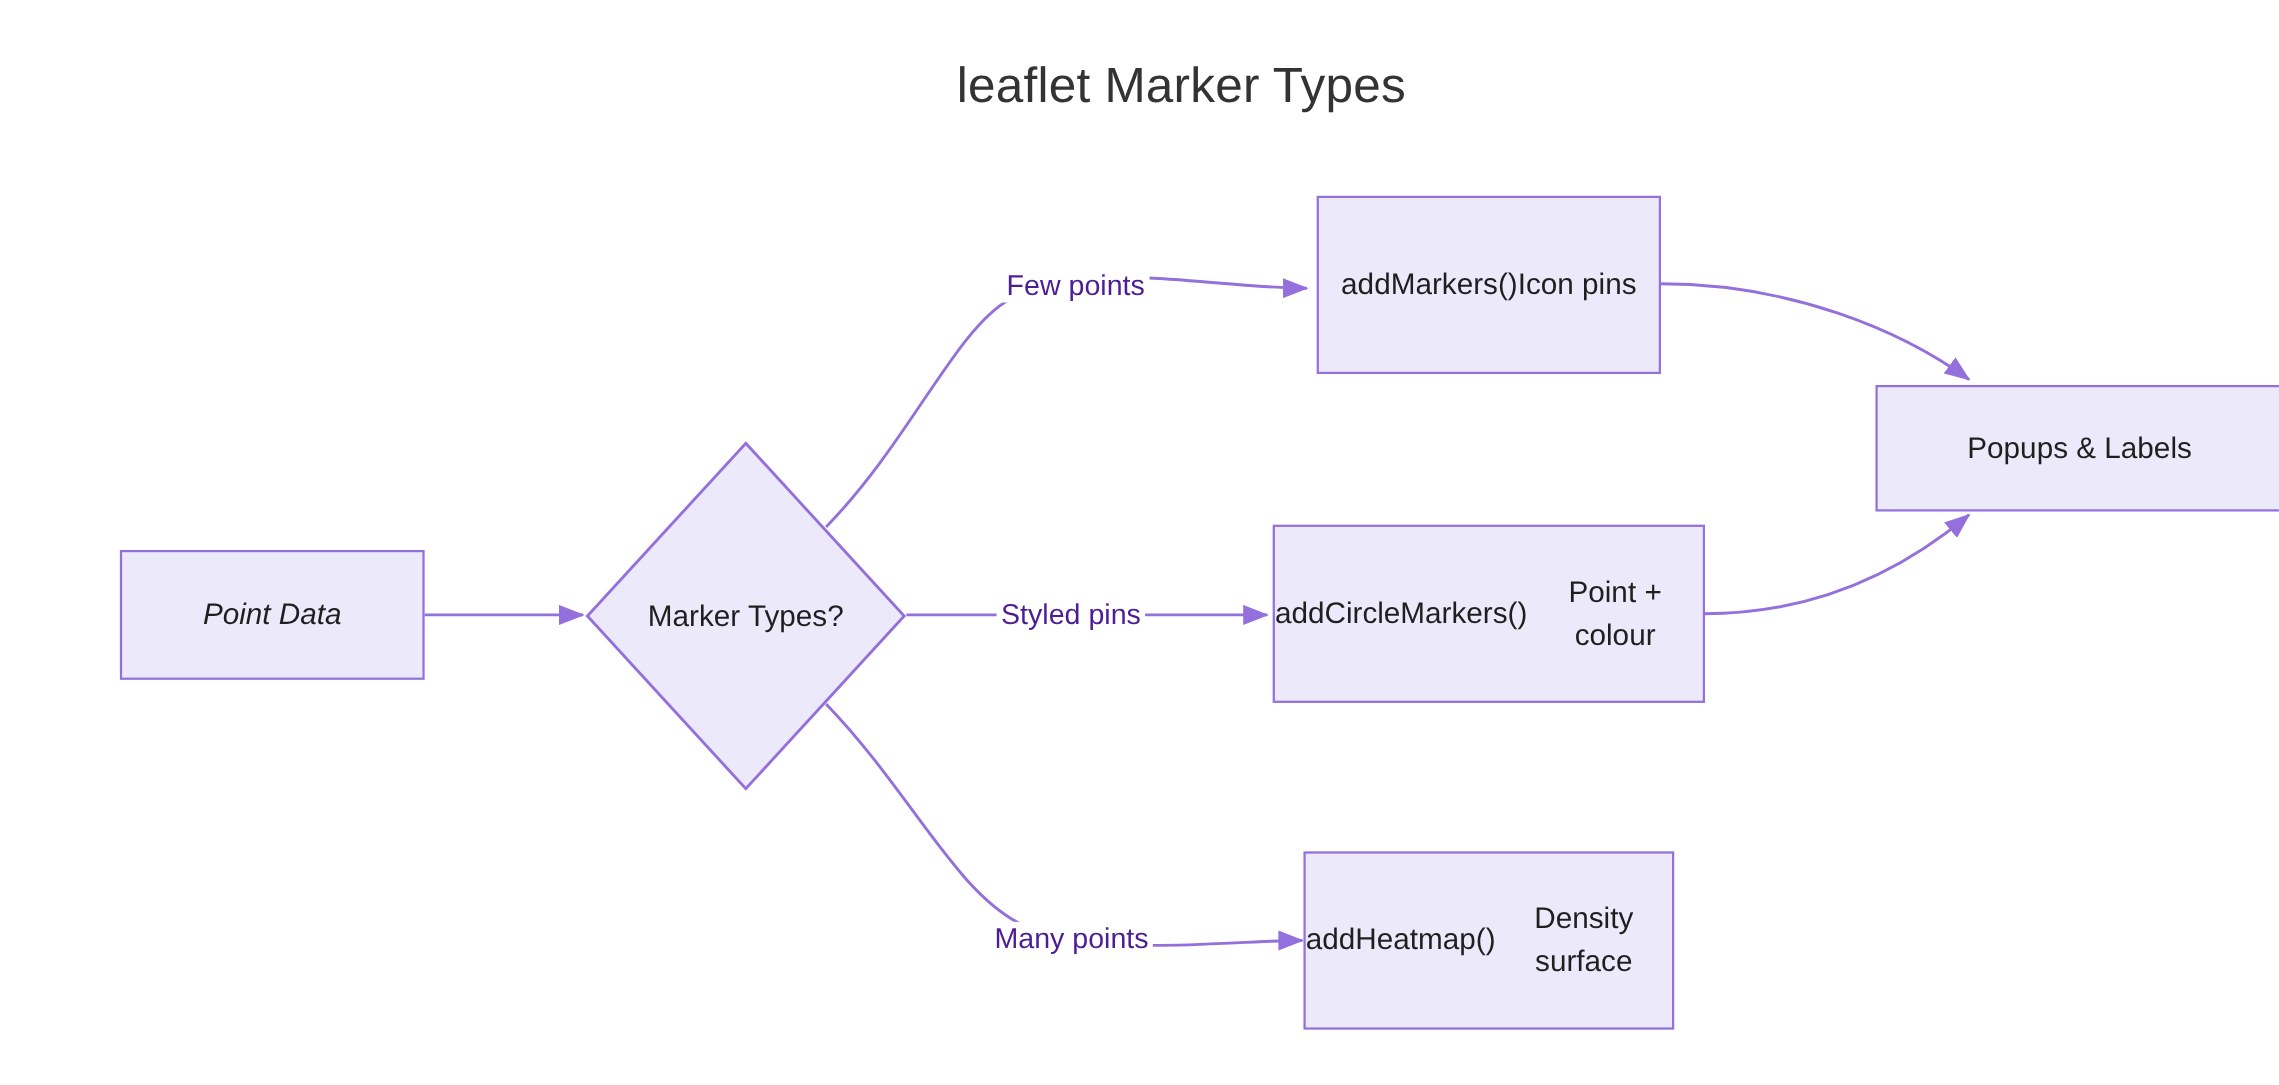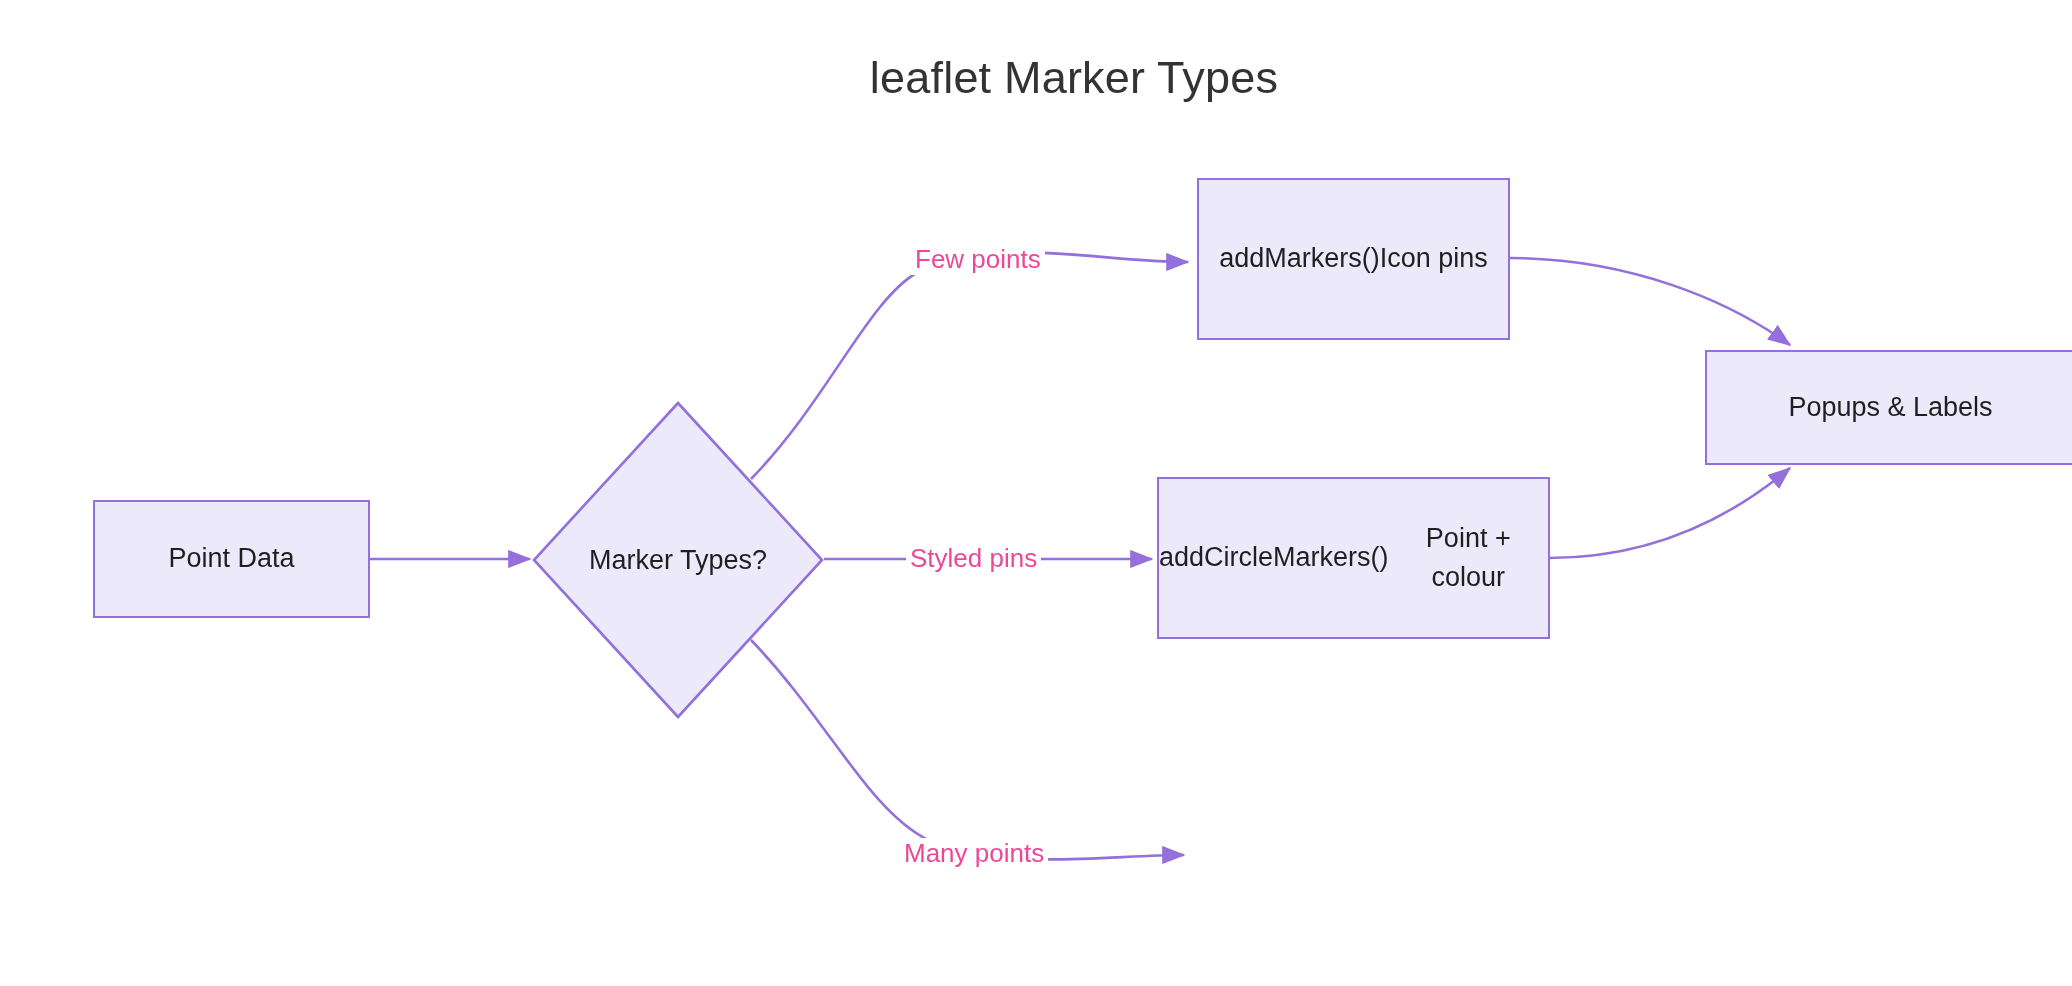--- a/index.html
+++ b/index.html
@@ -69,21 +69,21 @@
     height: 100%;
     display: flex;
     align-items: center;
     justify-content: center;
     color: #1f1f1f;
     font-size: 27px;
     text-align: center;
   }
   .edge-label {
     position: absolute;
-    color: #ec4899;
+    color: #4c1d95;
     font-size: 26px;
     background: #ffffff;
     padding: 0 4px;
     white-space: nowrap;
   }
 </style>
 </head>
 <body>
 
 <div id="canvas">
@@ -103,41 +103,45 @@
 
     <path d="M 786,559 L 1114,559" fill="none" stroke="#9370DB" stroke-width="2.6" marker-end="url(#arrowhead)"></path>
 
     <path d="M 713,640 C 790,720 830,810 890,840 C 960,872 1070,855 1146,855" fill="none" stroke="#9370DB" stroke-width="2.6" marker-end="url(#arrowhead)"></path>
 
     <path d="M 1471,258 C 1590,258 1690,300 1752,345" fill="none" stroke="#9370DB" stroke-width="2.6" marker-end="url(#arrowhead)"></path>
 
     <path d="M 1511,558 C 1610,558 1690,520 1752,468" fill="none" stroke="#9370DB" stroke-width="2.6" marker-end="url(#arrowhead)"></path>
   </svg>
 
-  <div class="node" style="left:55px; top:500px; width:277px; height:118px;">
+  <div class="node" style="left:71px; top:500px; width:277px; height:118px;font-style:italic;">
     <span>Point Data</span>
   </div>
 
   <div class="diamond-wrap" style="left:493px; top:400px; width:294px; height:320px;">
     <svg width="294" height="320" viewBox="0 0 294 320" style="position:absolute; left:0; top:0;">
       <polygon points="147,3 291,160 147,317 3,160" fill="#ECE9FB" stroke="#9370DB" stroke-width="2.6"></polygon>
     </svg>
     <div class="diamond-label">Marker Types?</div>
   </div>
 
   <div class="node" style="left:1159px; top:178px; width:313px; height:162px;">
     <span>addMarkers()</span>
     <span class="line2">Icon pins</span>
   </div>
 
   <div class="node" style="left:1119px; top:477px; width:393px; height:162px;">
     <span>addCircleMarkers()</span>
     <span class="line2">Point + colour</span>
   </div>
 
+  <div class="node" style="left:1147px; top:774px; width:337px; height:162px;">
+    <span>addHeatmap()</span>
+    <span class="line2">Density surface</span>
+  </div>
 
   <div class="node" style="left:1667px; top:350px; width:371px; height:115px;">
     <span>Popups &amp; Labels</span>
   </div>
 
   <div class="edge-label" style="left:873px; top:244px;">Few points</div>
 
   <div class="edge-label" style="left:868px; top:543px;">Styled pins</div>
 
   <div class="edge-label" style="left:862px; top:838px;">Many points</div>

